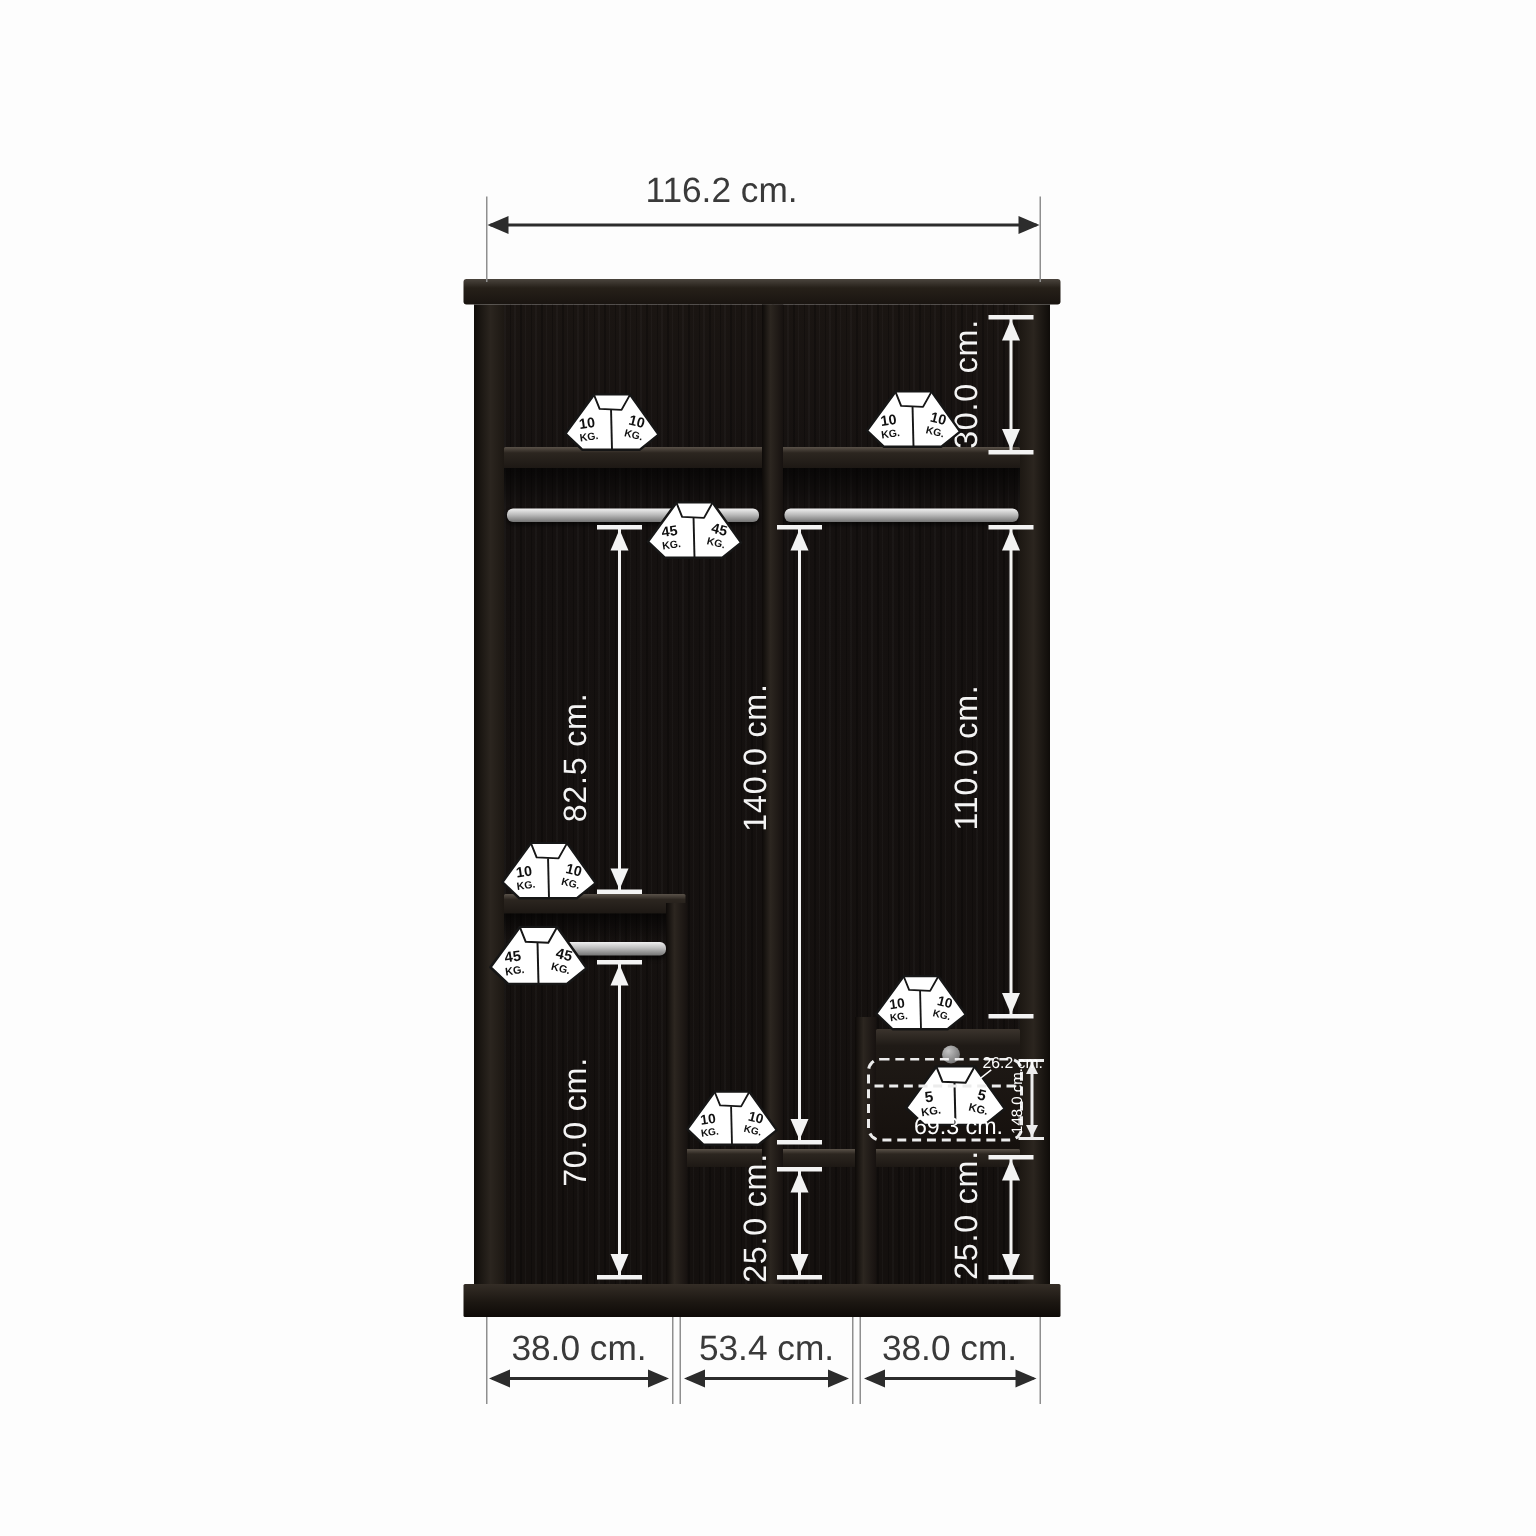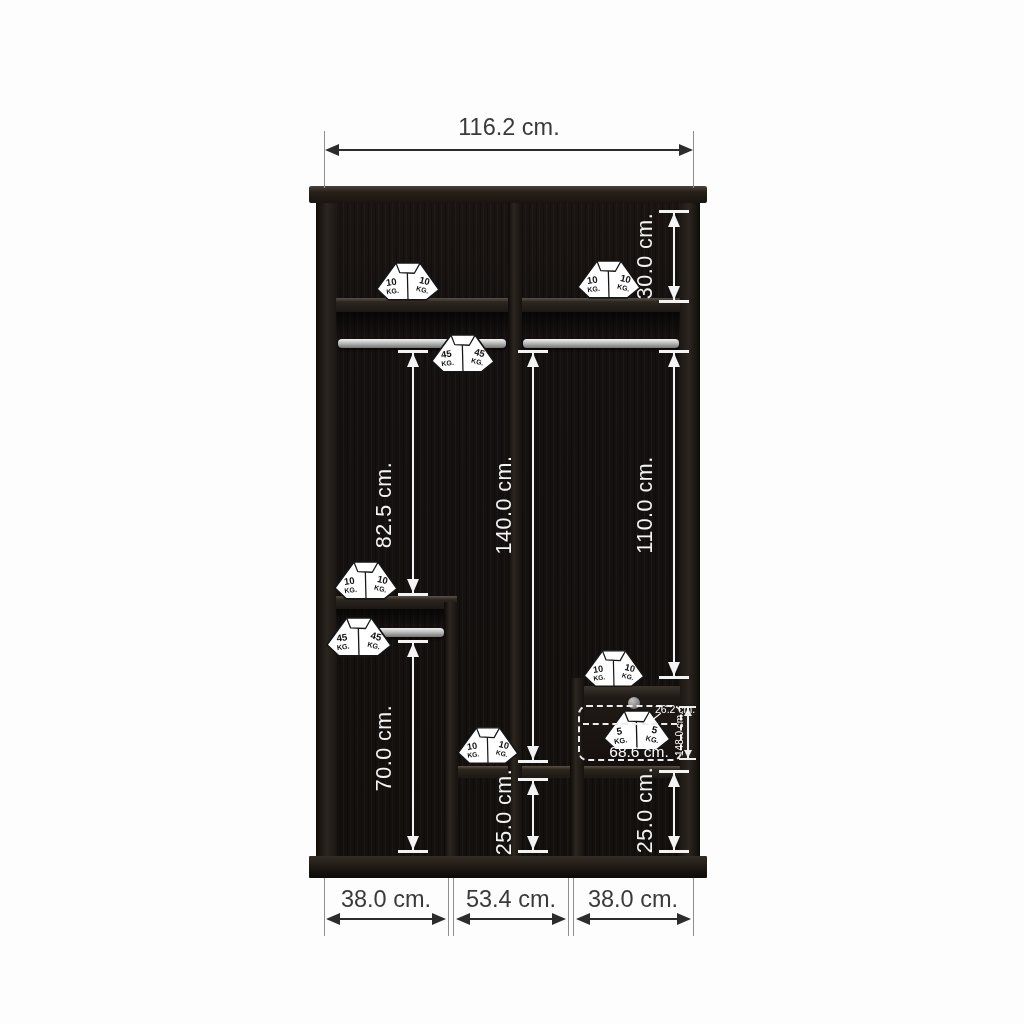--- a/index.html
+++ b/index.html
@@ -90,37 +90,37 @@
   <div class="abs dash-rect" style="left:578px;top:705px;width:100px;height:52px;"></div>
   <div class="abs dash-line" style="left:583px;top:723px;width:94px;"></div>
   <span class="abs mini-label" style="left:655px;top:703px;">26.2 cm.</span>
   <div class="abs leader" style="left:649px;top:722px;width:15px;transform:rotate(-38deg);"></div>
   <div class="abs mini-line" style="left:687px;top:708px;height:50px;"></div>
   <div class="mini-arrow u" style="left:684px;top:708px;"></div>
   <div class="mini-arrow d" style="left:684px;top:750px;"></div>
   <div class="abs mini-bar" style="left:679px;top:706px;width:17px;"></div>
   <div class="abs mini-bar" style="left:679px;top:758px;width:17px;"></div>
   <span class="abs mini-vlabel" style="left:679px;top:734px;">148.0 cm.</span>
-  <span class="abs label-778" style="left:598px;top:743px;width:82px;">68.6 cm.</span>
+  <span class="abs label-778" style="left:598px;top:743px;width:82px;">69.3 cm.</span>
 
   <div id="gen-layer">
       <div class="abs ext" style="left: 324px; top: 131px; height: 57px;"></div>
       <div class="abs ext" style="left: 693px; top: 131px; height: 57px;"></div>
       <div class="abs ext" style="left: 324px; top: 878px; height: 58px;"></div>
       <div class="abs ext" style="left: 448px; top: 878px; height: 58px;"></div>
       <div class="abs ext" style="left: 453px; top: 878px; height: 58px;"></div>
       <div class="abs ext" style="left: 568px; top: 878px; height: 58px;"></div>
       <div class="abs ext" style="left: 573px; top: 878px; height: 58px;"></div>
       <div class="abs ext" style="left: 693px; top: 878px; height: 58px;"></div>
       <div class="abs hdim" style="left: 325px; top: 143px; width: 368px;">
         <div class="hline"></div>
         <div class="harrow l"></div>
         <div class="harrow r"></div>
       </div>
-      <div class="abs hlabel" style="left: 509px; top: 127px;">116.2 cm.</div>
+      <div class="abs hlabel" style="left: 481px; top: 127px;">116.2 cm.</div>
       <div class="abs hdim" style="left: 326px; top: 912px; width: 120px;">
         <div class="hline"></div>
         <div class="harrow l"></div>
         <div class="harrow r"></div>
       </div>
       <div class="abs hlabel" style="left: 386px; top: 899px;">38.0 cm.</div>
       <div class="abs hdim" style="left: 456px; top: 912px; width: 110px;">
         <div class="hline"></div>
         <div class="harrow l"></div>
         <div class="harrow r"></div>

